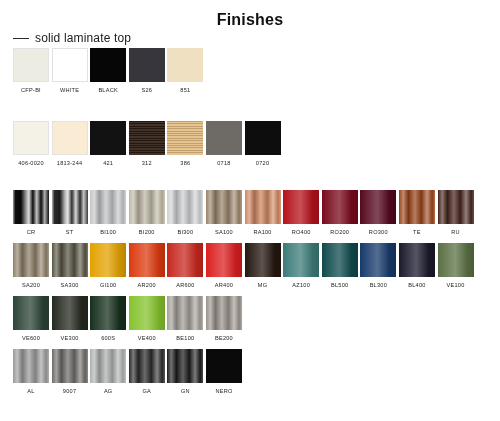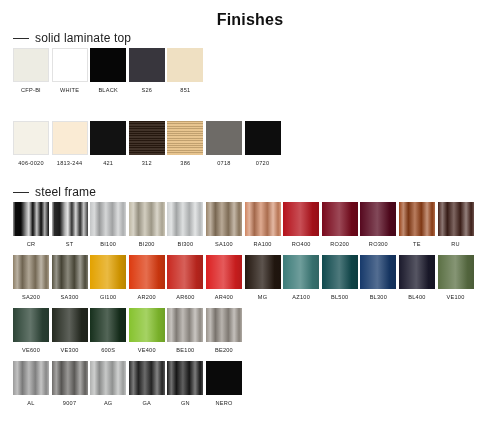--- a/index.html
+++ b/index.html
@@ -205,24 +205,20 @@
           <div class="swatch-chip" style="background: rgb(110, 107, 103);"></div>
           <div class="swatch-label">0718</div>
         </div>
         <div class="swatch-cell">
           <div class="swatch-chip" style="background: rgb(13, 13, 13);"></div>
           <div class="swatch-label">0720</div>
         </div>
       </div>
     </div>
     <div class="section" style="top: 186px;">
-      <div class="section-header">
-        <span class="section-rule"></span>
-        <span class="section-label">steel frame</span>
-      </div>
       <div class="swatch-row" style="margin-top: 4px;">
         <div class="swatch-cell">
           <div class="swatch-chip tex-chrome" style="background: rgb(26, 26, 26);"></div>
           <div class="swatch-label">CR</div>
         </div>
         <div class="swatch-cell">
           <div class="swatch-chip tex-chrome" style="background: rgb(92, 92, 92);"></div>
           <div class="swatch-label">ST</div>
         </div>
         <div class="swatch-cell">

